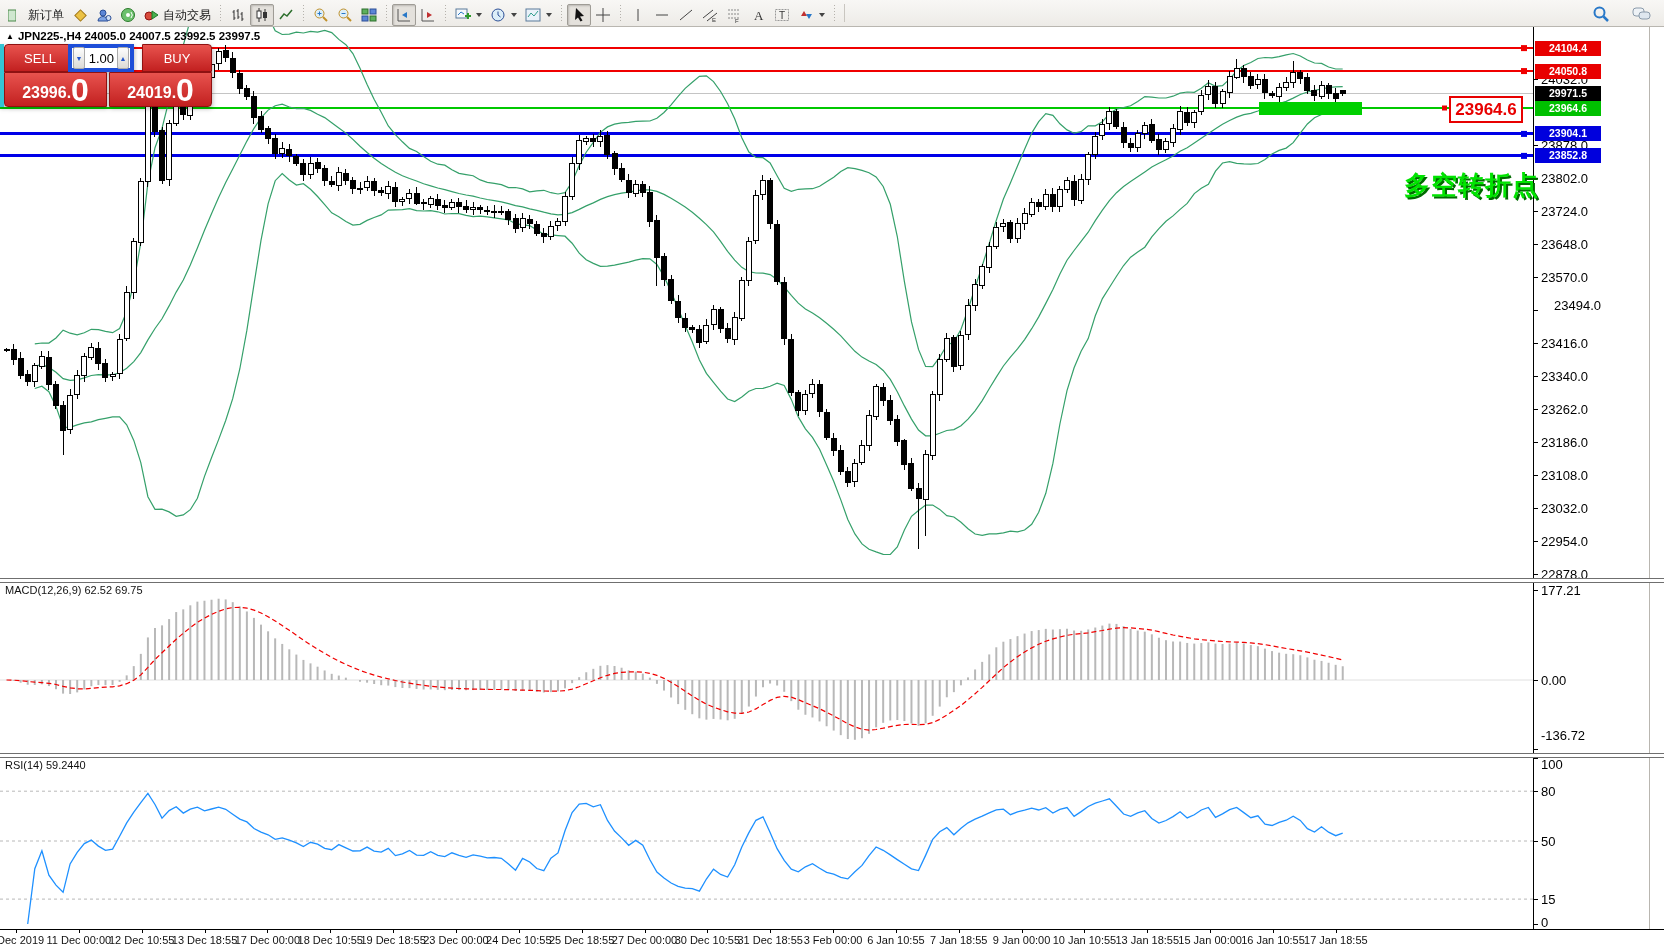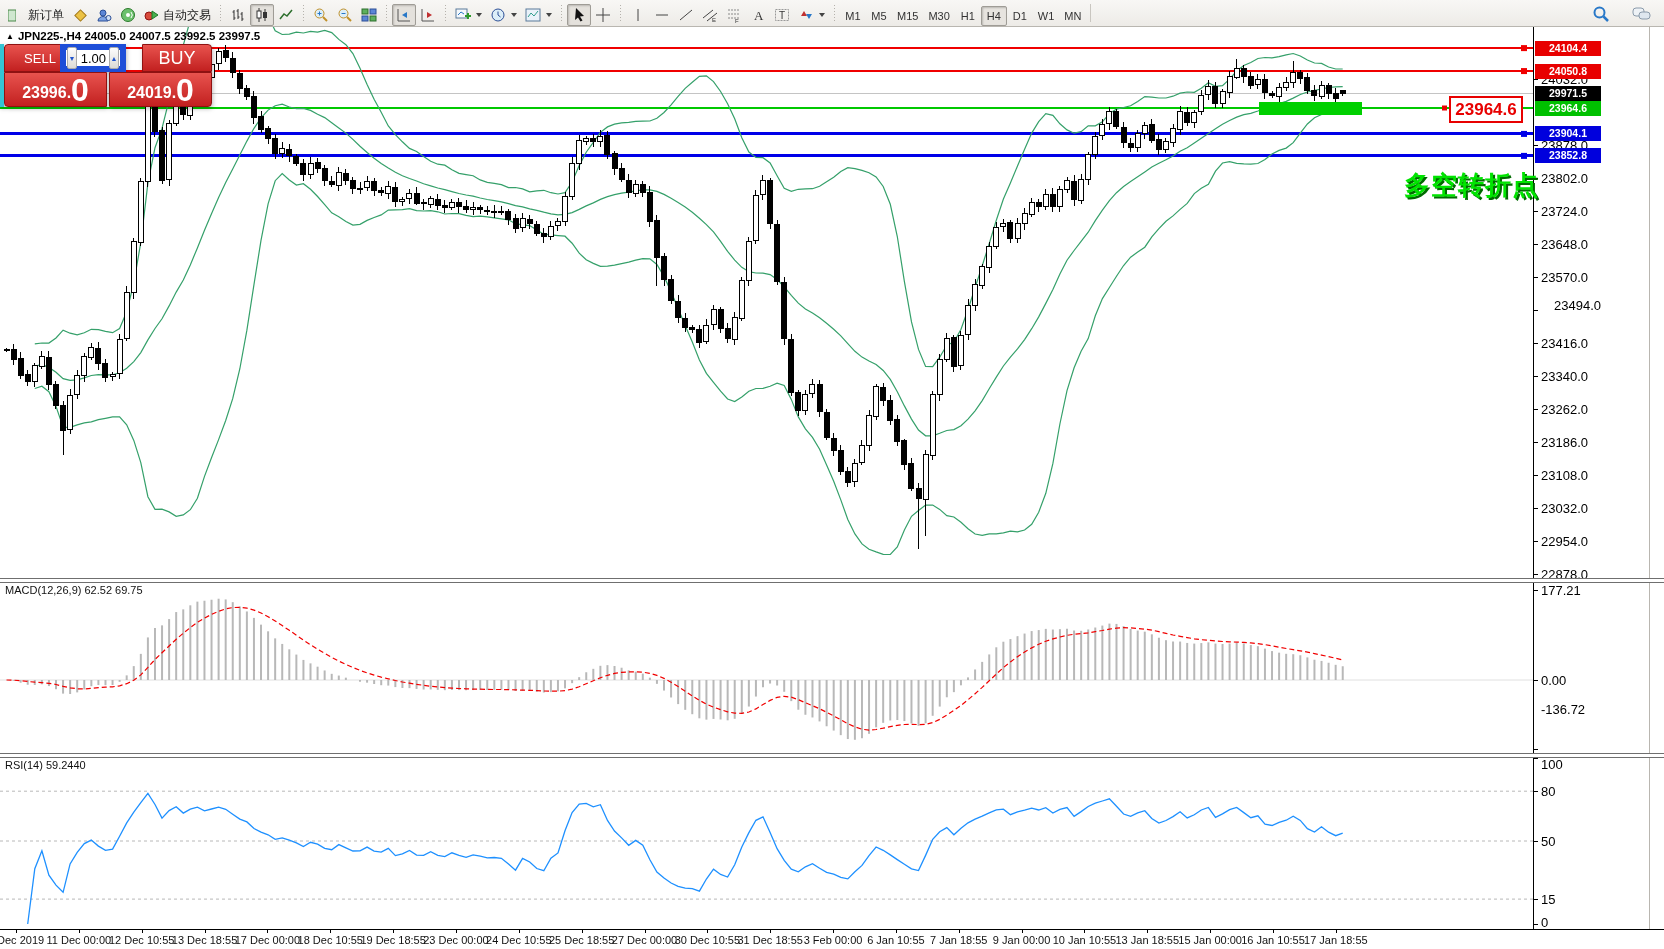--- a/index.html
+++ b/index.html
@@ -52,23 +52,23 @@
 
   
   #trade-panel { position:absolute; left:0; top:17px; width:212px; height:63px; z-index:20;
     filter:drop-shadow(1px 2px 2px rgba(0,0,0,.25)); }
   #tp-strip { position:absolute; left:0; top:0; width:4px; height:63px; background:#35c4d4; }
   #tp-grid { position:absolute; left:4px; top:0; width:208px; height:63px; }
   .tp-red { background:linear-gradient(#e8534e,#c22020); border:1px solid #8f1212; color:#fff; }
   #tp-sell { position:absolute; left:0; top:0; width:72px; height:28px; border-radius:4px 0 0 0;
     display:flex; align-items:center; justify-content:center; font-size:13px; }
   #tp-buy { position:absolute; left:138px; top:0; width:70px; height:28px; border-radius:0 4px 0 0;
-    display:flex; align-items:center; justify-content:center; font-size:18px; }
-  #tp-vol { position:absolute; left:56px; top:0; width:66px; height:28px; background:#fff;
-    border:6px solid #1d4ed8; display:flex; align-items:center; }
+    display:flex; align-items:center; justify-content:center; font-size:13px; }
+  #tp-vol { position:absolute; left:64px; top:0; width:66px; height:28px; background:#fff;
+    border:4px solid #1d4ed8; display:flex; align-items:center; }
   .spin { width:15px; height:22px; background:linear-gradient(#fdfdfd,#dcdad6); border:1px solid #aaa;
     border-radius:2px; font-size:7px; color:#2255cc; display:flex; align-items:center; justify-content:center; margin:0 1px; }
   #tp-vol input { flex:1; width:30px; border:none; outline:none; font-size:13px; text-align:right;
     padding-right:2px; font-family:"Liberation Sans",sans-serif; }
   #tp-sellpx { position:absolute; left:0; top:28px; width:103px; height:35px; border-radius:0 0 0 4px; }
   #tp-buypx { position:absolute; left:105px; top:28px; width:103px; height:35px; border-radius:0 0 4px 0; }
   .px-box { display:flex; align-items:flex-end; justify-content:center; padding-bottom:2px; }
   .px-int { font-size:16px; font-weight:bold; line-height:1; padding-bottom:3px; }
   .px-dot { font-size:16px; font-weight:bold; line-height:1; padding-bottom:3px; }
   .px-big { font-size:32px; font-weight:bold; line-height:0.85; }
@@ -317,31 +317,20 @@
         <span>
           <svg width="16" height="16">
             <path d="M3 9l3-5 3 5z" fill="#c03030"></path>
             <path d="M8 7l3 5 3-5z" fill="#2878c8"></path>
           </svg>
         </span>
         <span class="caret"></span>
       </div>
     </div>
     <div class="grip"></div>
-    <div class="tb-group">
-      <div class="tf-btn">M1</div>
-      <div class="tf-btn">M5</div>
-      <div class="tf-btn">M15</div>
-      <div class="tf-btn">M30</div>
-      <div class="tf-btn">H1</div>
-      <div class="tf-btn pressed">H4</div>
-      <div class="tf-btn">D1</div>
-      <div class="tf-btn">W1</div>
-      <div class="tf-btn">MN</div>
-    </div>
     <div class="vline-sep"></div>
     <div id="tb-right">
       <div class="tb-btn">
         <span>
           <svg width="18" height="18">
             <circle cx="7.5" cy="7.5" r="5" fill="none" stroke="#2878c8" stroke-width="2"></circle>
             <line x1="11.5" y1="11.5" x2="16" y2="16" stroke="#2878c8" stroke-width="2.5"></line>
           </svg>
         </span>
       </div>
@@ -1087,21 +1076,21 @@
     <div class="badge" style="top: 36.5725px; background: rgb(232, 0, 0);">24050.8</div>
     <div class="badge" style="top: 59.4062px; background: rgb(0, 0, 0);">29971.5</div>
     <div class="badge" style="top: 73.5006px; background: rgb(0, 192, 0);">23964.6</div>
     <div class="badge" style="top: 99.4188px; background: rgb(0, 0, 221);">23904.1</div>
     <div class="badge" style="top: 121.396px; background: rgb(0, 0, 221);">23852.8</div>
     <div class="ptick-mark" style="top: 562.977px;"></div>
     <div class="ptick-label" style="top: 563px;">177.21</div>
     <div class="ptick-mark" style="top: 653px;"></div>
     <div class="ptick-label" style="top: 653px;">0.00</div>
     <div class="ptick-mark" style="top: 722.454px;"></div>
-    <div class="ptick-label" style="top: 682px;">-136.72</div>
+    <div class="ptick-label" style="top: 708px;">-136.72</div>
     <div class="ptick-mark" style="top: 731px;"></div>
     <div class="ptick-label" style="top: 737px;">100</div>
     <div class="ptick-mark" style="top: 764.2px;"></div>
     <div class="ptick-label" style="top: 764.2px;">80</div>
     <div class="ptick-mark" style="top: 814px;"></div>
     <div class="ptick-label" style="top: 814px;">50</div>
     <div class="ptick-mark" style="top: 872.1px;"></div>
     <div class="ptick-label" style="top: 872.1px;">15</div>
     <div class="ptick-mark" style="top: 897px;"></div>
     <div class="ptick-label" style="top: 895px;">0</div>

